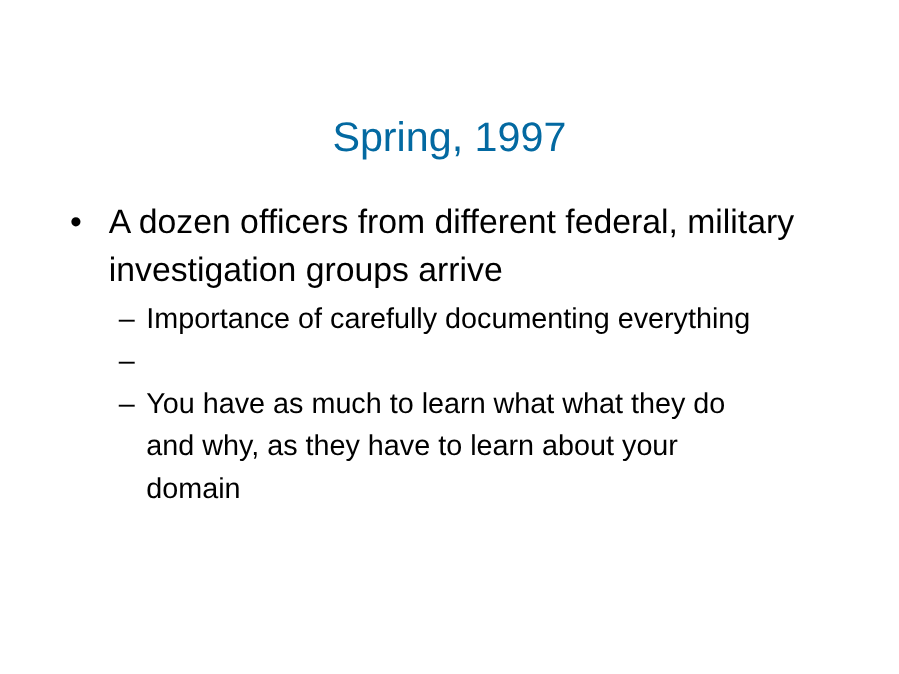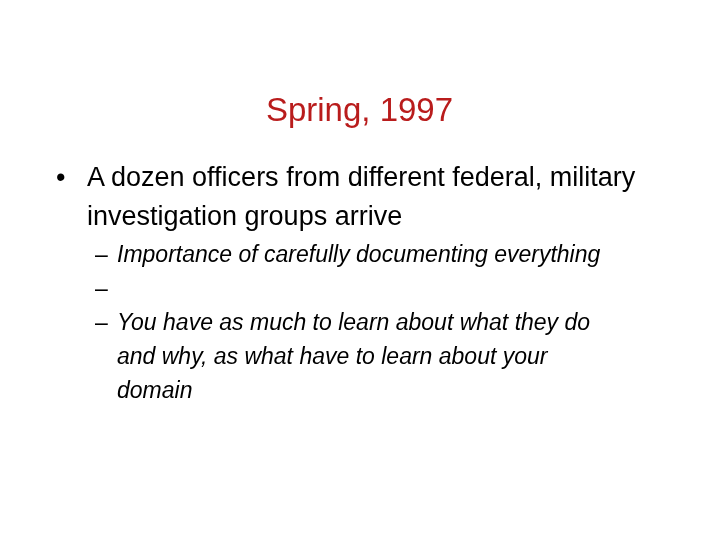--- a/index.html
+++ b/index.html
@@ -26,21 +26,21 @@
   .slide-title {
     position: absolute;
     left: 0;
     top: 68px;
     width: 719px;
     text-align: center;
     font-size: 33px;
     line-height: 40px;
     font-weight: normal;
     letter-spacing: 0px;
-    color: #b91c1c;
+    color: #0369a1;
     white-space: nowrap;
   }
 
   
   .body-list {
     position: absolute;
     left: 56px;
     top: 158px;
     width: 610px;
   }
@@ -81,21 +81,20 @@
   .bullet-l2 .marker {
     flex: 0 0 auto;
     width: 22px;
     text-align: left;
     font-size: 23px;
     line-height: 34px;
   }
   .bullet-l2 .text {
     flex: 1 1 auto;
     max-width: 524px;
-    font-style: italic;
   }
   .bullet-l2.wrap-narrow .text {
     max-width: 500px;
   }
   .bullet-l2.wrap-wide .text {
     max-width: 530px;
   }
 </style>
 </head>
 <body>
@@ -117,18 +116,18 @@
         <span class="marker">–</span>
         <span class="text">Importance of carefully documenting everything</span>
       </div>
 
       <div class="bullet-l2 wrap-wide">
         <span class="marker">–</span>
       </div>
 
       <div class="bullet-l2 wrap-narrow">
         <span class="marker">–</span>
-        <span class="text">You have as much to learn about what they do and why, as what have to learn about your domain</span>
+        <span class="text">You have as much to learn what what they do and why, as they have to learn about your domain</span>
       </div>
 
     </div>
   </div>
 </div>
 
 </body></html>

